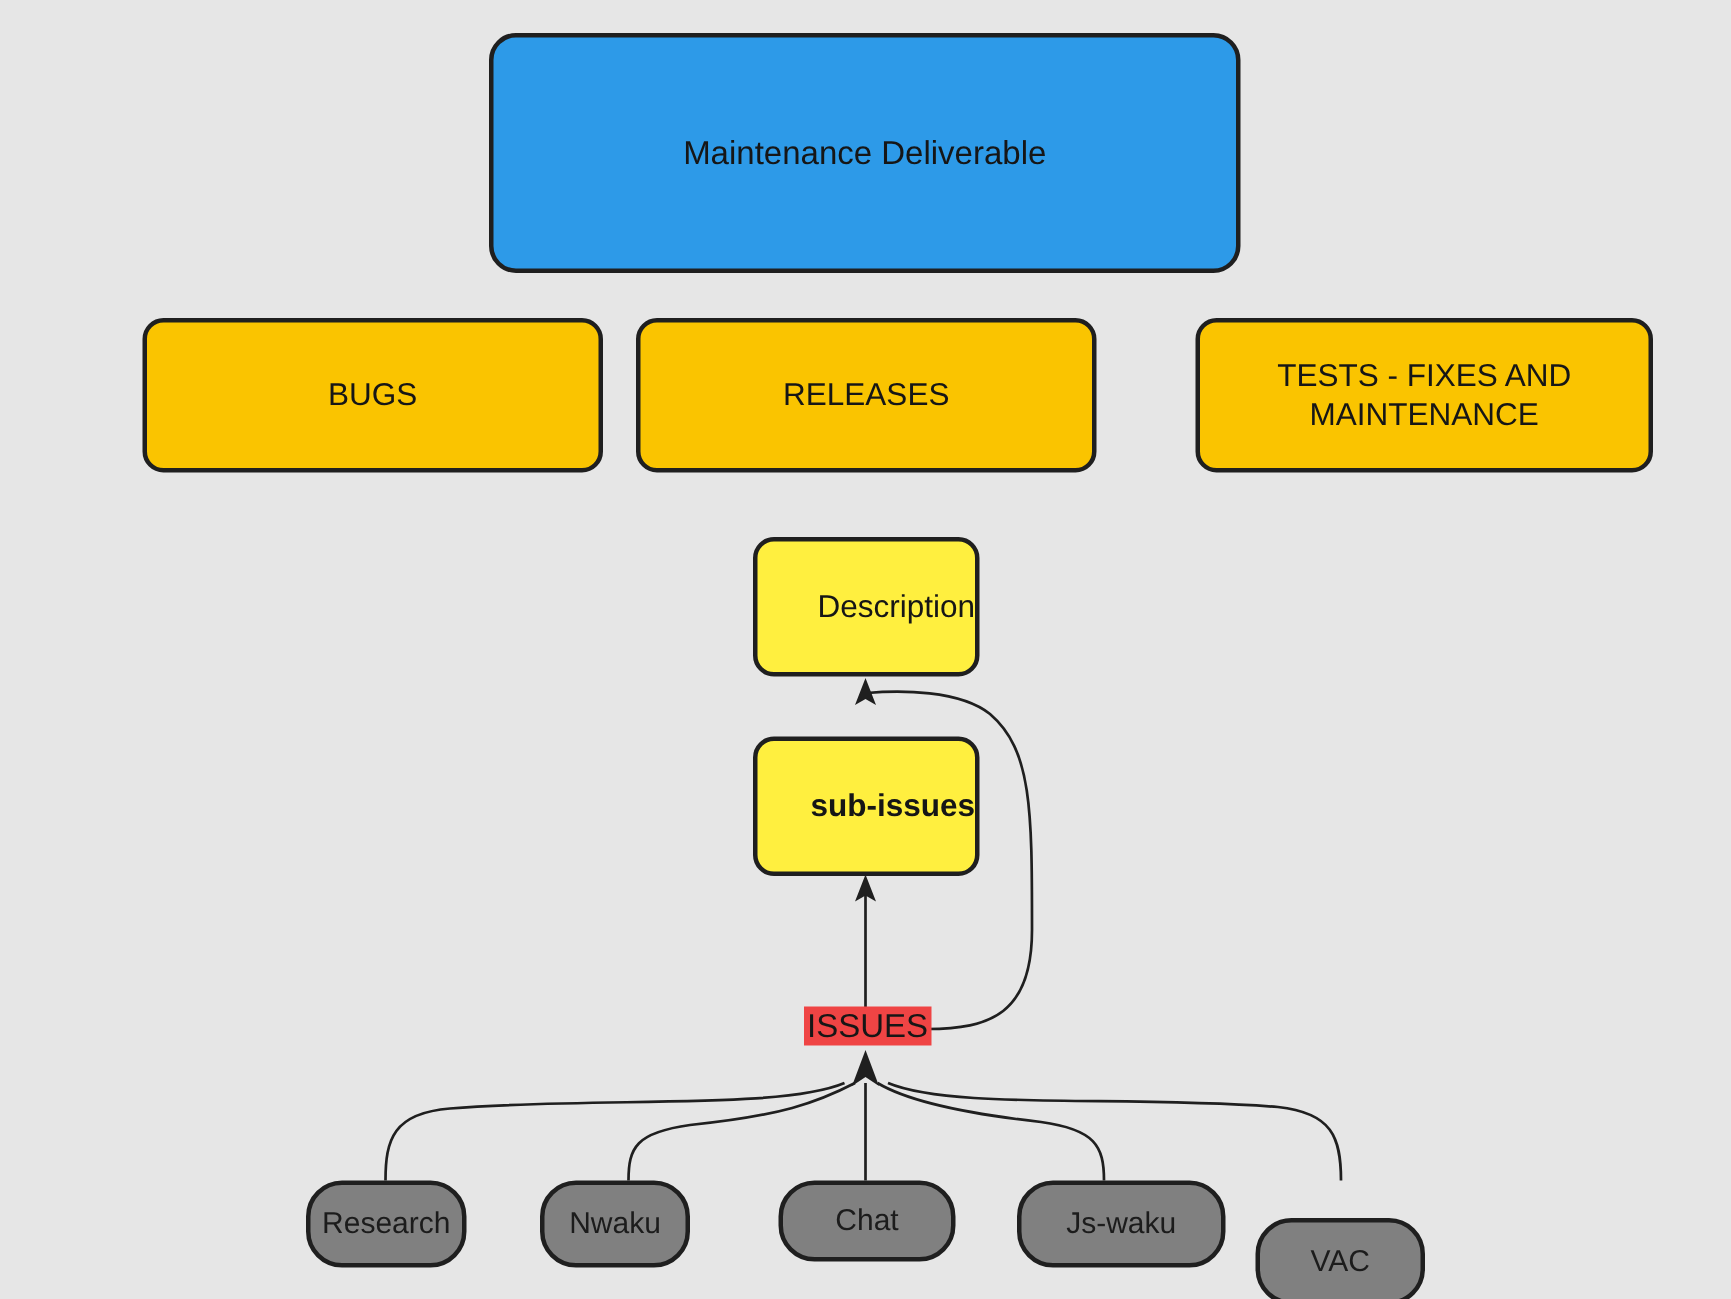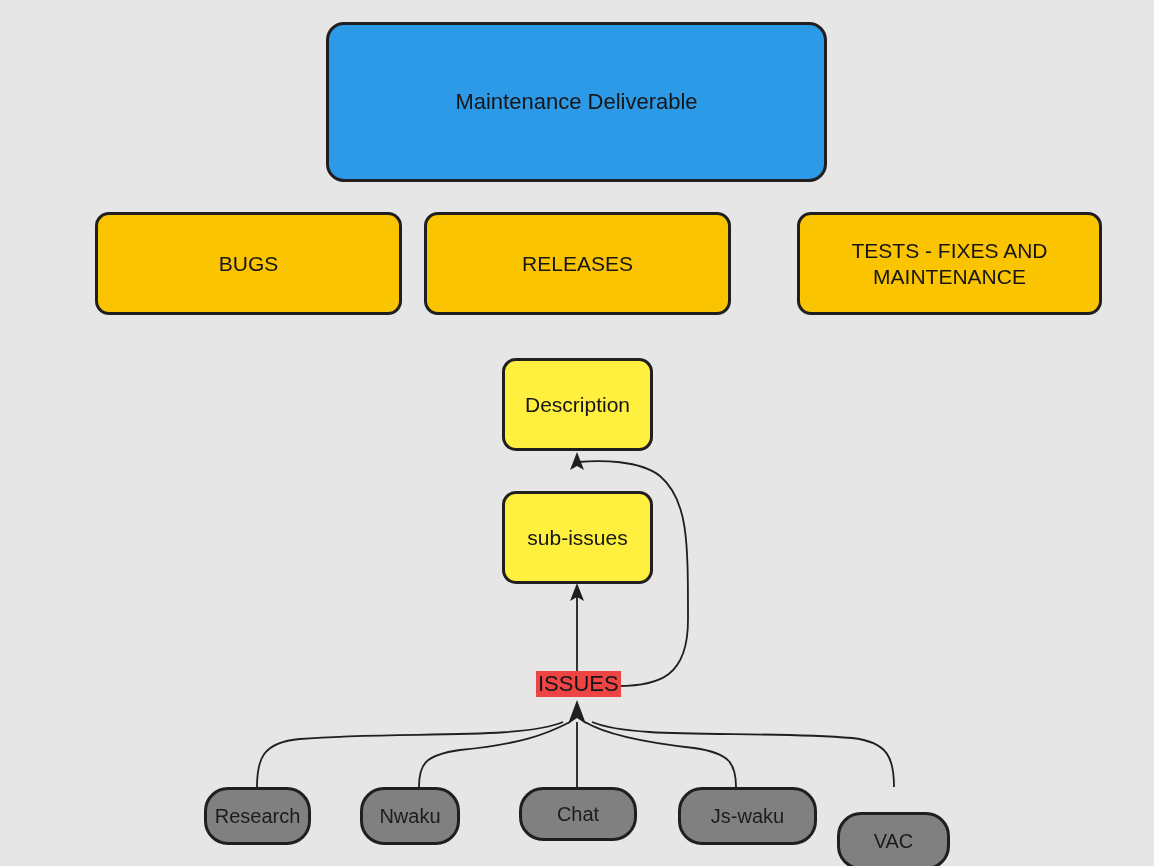--- a/index.html
+++ b/index.html
@@ -37,20 +37,21 @@
   }
   .node-orange {
     background: #fac400;
     border-radius: 14px;
     font-size: 21px;
   }
   .node-yellow {
     background: #ffef3f;
     border-radius: 14px;
     font-size: 21px;
+    justify-content: flex-end;
   }
   .node-gray {
     background: #808080;
     border-radius: 24px;
     font-size: 20px;
     color: #1c1c1c;
   }
   .edge-label {
     position: absolute;
     font-size: 22px;
@@ -113,21 +114,21 @@
   </div>
 
   <div class="node node-orange" style="left:753px; top:212px; width:305px; height:103px; padding:0 14px;margin-left:44px;">
     <span>TESTS - FIXES AND MAINTENANCE</span>
   </div>
 
   <div class="node node-yellow" style="left:502px; top:358px; width:151px; height:93px;">
     <span>Description</span>
   </div>
 
-  <div class="node node-yellow" style="left:502px; top:491px; width:151px; height:93px;">
+  <div class="node node-yellow" style="left:502px; top:491px; width:151px; height:93px;font-weight:bold;">
     <span>sub-issues</span>
   </div>
 
   <div class="edge-label" style="left:536px; top:671px;">ISSUES</div>
 
   <div class="node node-gray" style="left:204px; top:787px; width:107px; height:58px;">
     <span>Research</span>
   </div>
 
   <div class="node node-gray" style="left:360px; top:787px; width:100px; height:58px;text-align:center;">

